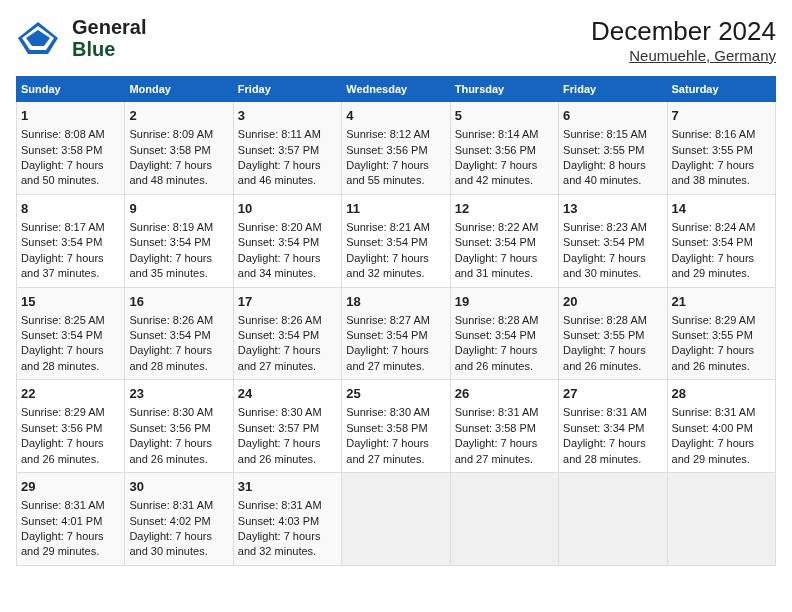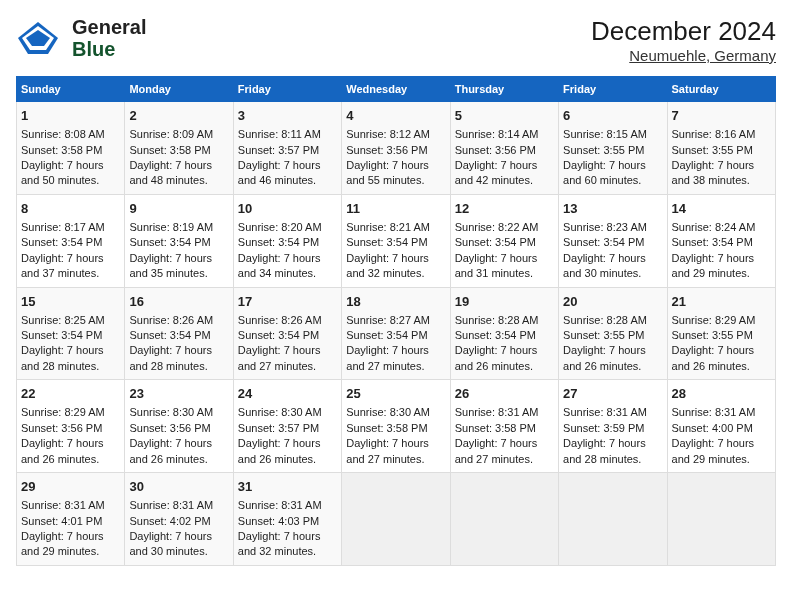--- a/index.html
+++ b/index.html
@@ -120,21 +120,21 @@
         <th>Saturday</th>
       </tr>
   </thead>
   <tbody id="calendar-body">
   <tr>
         <td><span class="day-num">1</span><span>Sunrise: 8:08 AM</span><br><span>Sunset: 3:58 PM</span><br><span>Daylight: 7 hours and 50 minutes.</span></td>
         <td><span class="day-num">2</span><span>Sunrise: 8:09 AM</span><br><span>Sunset: 3:58 PM</span><br><span>Daylight: 7 hours and 48 minutes.</span></td>
         <td><span class="day-num">3</span><span>Sunrise: 8:11 AM</span><br><span>Sunset: 3:57 PM</span><br><span>Daylight: 7 hours and 46 minutes.</span></td>
         <td><span class="day-num">4</span><span>Sunrise: 8:12 AM</span><br><span>Sunset: 3:56 PM</span><br><span>Daylight: 7 hours and 55 minutes.</span></td>
         <td><span class="day-num">5</span><span>Sunrise: 8:14 AM</span><br><span>Sunset: 3:56 PM</span><br><span>Daylight: 7 hours and 42 minutes.</span></td>
-        <td><span class="day-num">6</span><span>Sunrise: 8:15 AM</span><br><span>Sunset: 3:55 PM</span><br><span>Daylight: 7 hours and 60 minutes.</span></td>
+        <td><span class="day-num">6</span><span>Sunrise: 8:15 AM</span><br><span>Sunset: 3:55 PM</span><br><span>Daylight: 8 hours and 40 minutes.</span></td>
         <td><span class="day-num">7</span><span>Sunrise: 8:16 AM</span><br><span>Sunset: 3:55 PM</span><br><span>Daylight: 7 hours and 38 minutes.</span></td>
       </tr>
       <tr>
         <td><span class="day-num">8</span><span>Sunrise: 8:17 AM</span><br><span>Sunset: 3:54 PM</span><br><span>Daylight: 7 hours and 37 minutes.</span></td>
         <td><span class="day-num">9</span><span>Sunrise: 8:19 AM</span><br><span>Sunset: 3:54 PM</span><br><span>Daylight: 7 hours and 35 minutes.</span></td>
         <td><span class="day-num">10</span><span>Sunrise: 8:20 AM</span><br><span>Sunset: 3:54 PM</span><br><span>Daylight: 7 hours and 34 minutes.</span></td>
         <td><span class="day-num">11</span><span>Sunrise: 8:21 AM</span><br><span>Sunset: 3:54 PM</span><br><span>Daylight: 7 hours and 32 minutes.</span></td>
         <td><span class="day-num">12</span><span>Sunrise: 8:22 AM</span><br><span>Sunset: 3:54 PM</span><br><span>Daylight: 7 hours and 31 minutes.</span></td>
         <td><span class="day-num">13</span><span>Sunrise: 8:23 AM</span><br><span>Sunset: 3:54 PM</span><br><span>Daylight: 7 hours and 30 minutes.</span></td>
         <td><span class="day-num">14</span><span>Sunrise: 8:24 AM</span><br><span>Sunset: 3:54 PM</span><br><span>Daylight: 7 hours and 29 minutes.</span></td>
@@ -147,21 +147,21 @@
         <td><span class="day-num">19</span><span>Sunrise: 8:28 AM</span><br><span>Sunset: 3:54 PM</span><br><span>Daylight: 7 hours and 26 minutes.</span></td>
         <td><span class="day-num">20</span><span>Sunrise: 8:28 AM</span><br><span>Sunset: 3:55 PM</span><br><span>Daylight: 7 hours and 26 minutes.</span></td>
         <td><span class="day-num">21</span><span>Sunrise: 8:29 AM</span><br><span>Sunset: 3:55 PM</span><br><span>Daylight: 7 hours and 26 minutes.</span></td>
       </tr>
       <tr>
         <td><span class="day-num">22</span><span>Sunrise: 8:29 AM</span><br><span>Sunset: 3:56 PM</span><br><span>Daylight: 7 hours and 26 minutes.</span></td>
         <td><span class="day-num">23</span><span>Sunrise: 8:30 AM</span><br><span>Sunset: 3:56 PM</span><br><span>Daylight: 7 hours and 26 minutes.</span></td>
         <td><span class="day-num">24</span><span>Sunrise: 8:30 AM</span><br><span>Sunset: 3:57 PM</span><br><span>Daylight: 7 hours and 26 minutes.</span></td>
         <td><span class="day-num">25</span><span>Sunrise: 8:30 AM</span><br><span>Sunset: 3:58 PM</span><br><span>Daylight: 7 hours and 27 minutes.</span></td>
         <td><span class="day-num">26</span><span>Sunrise: 8:31 AM</span><br><span>Sunset: 3:58 PM</span><br><span>Daylight: 7 hours and 27 minutes.</span></td>
-        <td><span class="day-num">27</span><span>Sunrise: 8:31 AM</span><br><span>Sunset: 3:59 PM</span><br><span>Daylight: 7 hours and 28 minutes.</span></td>
+        <td><span class="day-num">27</span><span>Sunrise: 8:31 AM</span><br><span>Sunset: 3:34 PM</span><br><span>Daylight: 7 hours and 28 minutes.</span></td>
         <td><span class="day-num">28</span><span>Sunrise: 8:31 AM</span><br><span>Sunset: 4:00 PM</span><br><span>Daylight: 7 hours and 29 minutes.</span></td>
       </tr>
       <tr>
         <td><span class="day-num">29</span><span>Sunrise: 8:31 AM</span><br><span>Sunset: 4:01 PM</span><br><span>Daylight: 7 hours and 29 minutes.</span></td>
         <td><span class="day-num">30</span><span>Sunrise: 8:31 AM</span><br><span>Sunset: 4:02 PM</span><br><span>Daylight: 7 hours and 30 minutes.</span></td>
         <td><span class="day-num">31</span><span>Sunrise: 8:31 AM</span><br><span>Sunset: 4:03 PM</span><br><span>Daylight: 7 hours and 32 minutes.</span></td>
         <td class="cell-empty">&nbsp;</td>
         <td class="cell-empty">&nbsp;</td>
         <td class="cell-empty">&nbsp;</td>
         <td class="cell-empty">&nbsp;</td>

